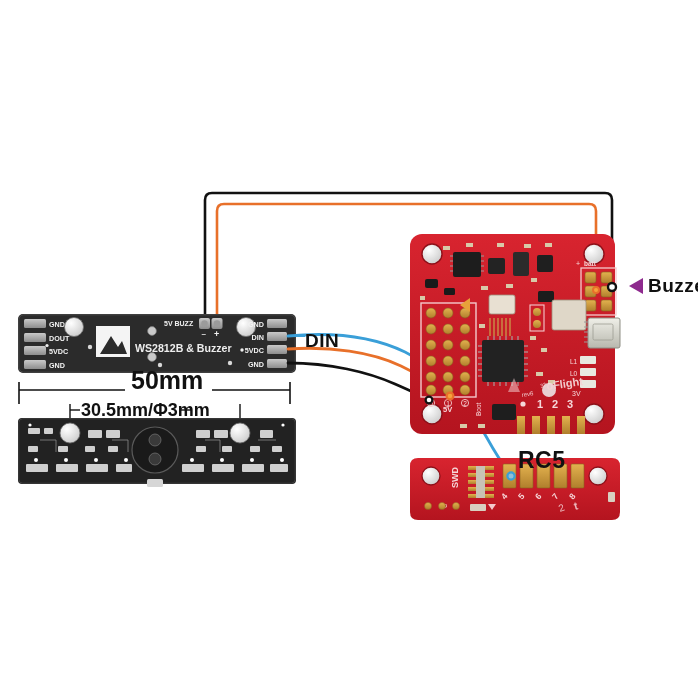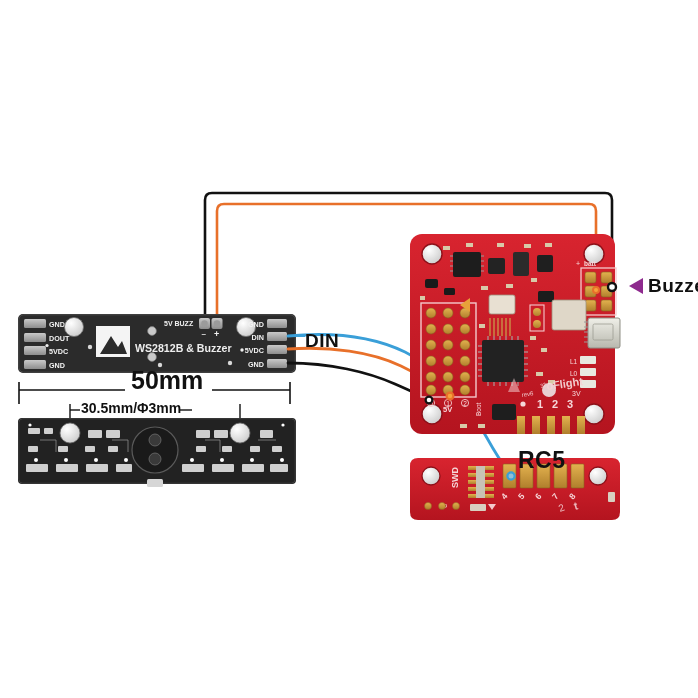--- a/index.html
+++ b/index.html
@@ -5,21 +5,21 @@
   html,body{margin:0;padding:0;background:#ffffff;}
   body{width:698px;height:698px;position:relative;overflow:hidden;
        font-family:"Liberation Sans","DejaVu Sans",sans-serif;}
   #stage{position:absolute;left:0;top:0;width:698px;height:698px;}
   svg{position:absolute;left:0;top:0;width:698px;height:698px;}
   .lbl{position:absolute;font-weight:bold;color:#111;white-space:nowrap;}
   #lbl-din{left:305px;top:330px;font-size:19px;letter-spacing:.5px;}
   #lbl-buzzer{left:648px;top:275px;font-size:19px;letter-spacing:.5px;}
   #lbl-rc5{left:518px;top:447px;font-size:23px;letter-spacing:.5px;}
   #lbl-50mm{left:131px;top:366px;font-size:25px;}
-  #lbl-305mm{left:81px;top:400px;font-size:14px;}
+  #lbl-305mm{left:81px;top:400px;font-size:18px;}
 </style>
 </head>
 <body>
 
 <div id="stage">
 
 <svg viewBox="0 0 698 698">
   <defs>
     <linearGradient id="padg" x1="0" y1="0" x2="0" y2="1">
       <stop offset="0" stop-color="#c9c9c9"></stop>

